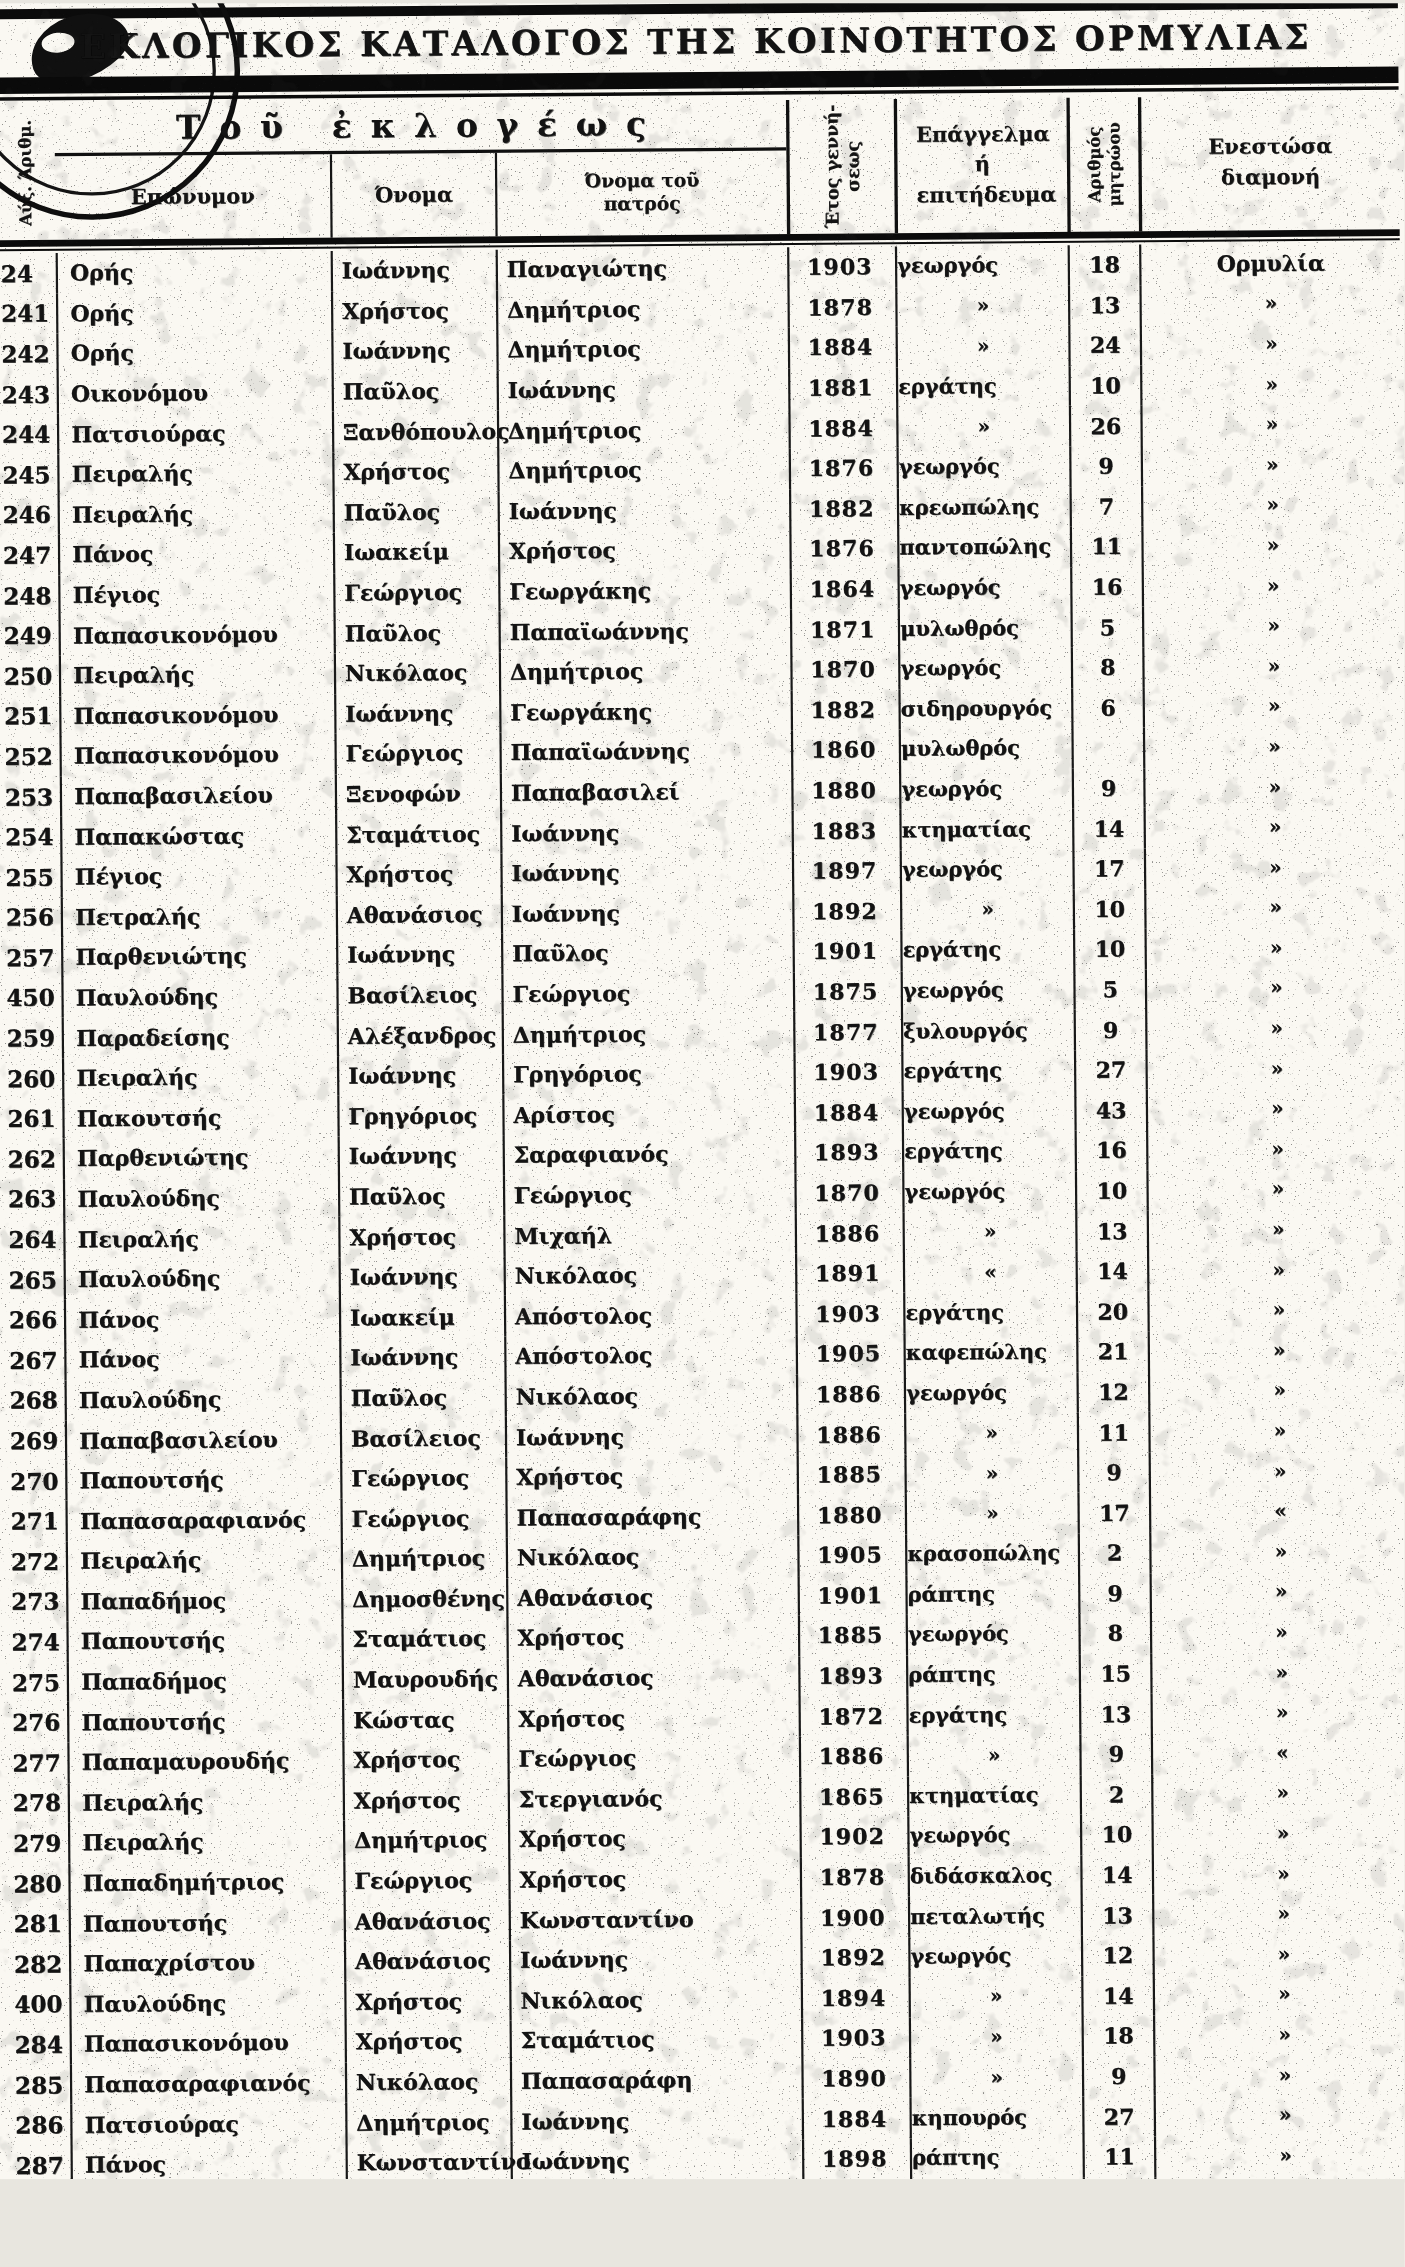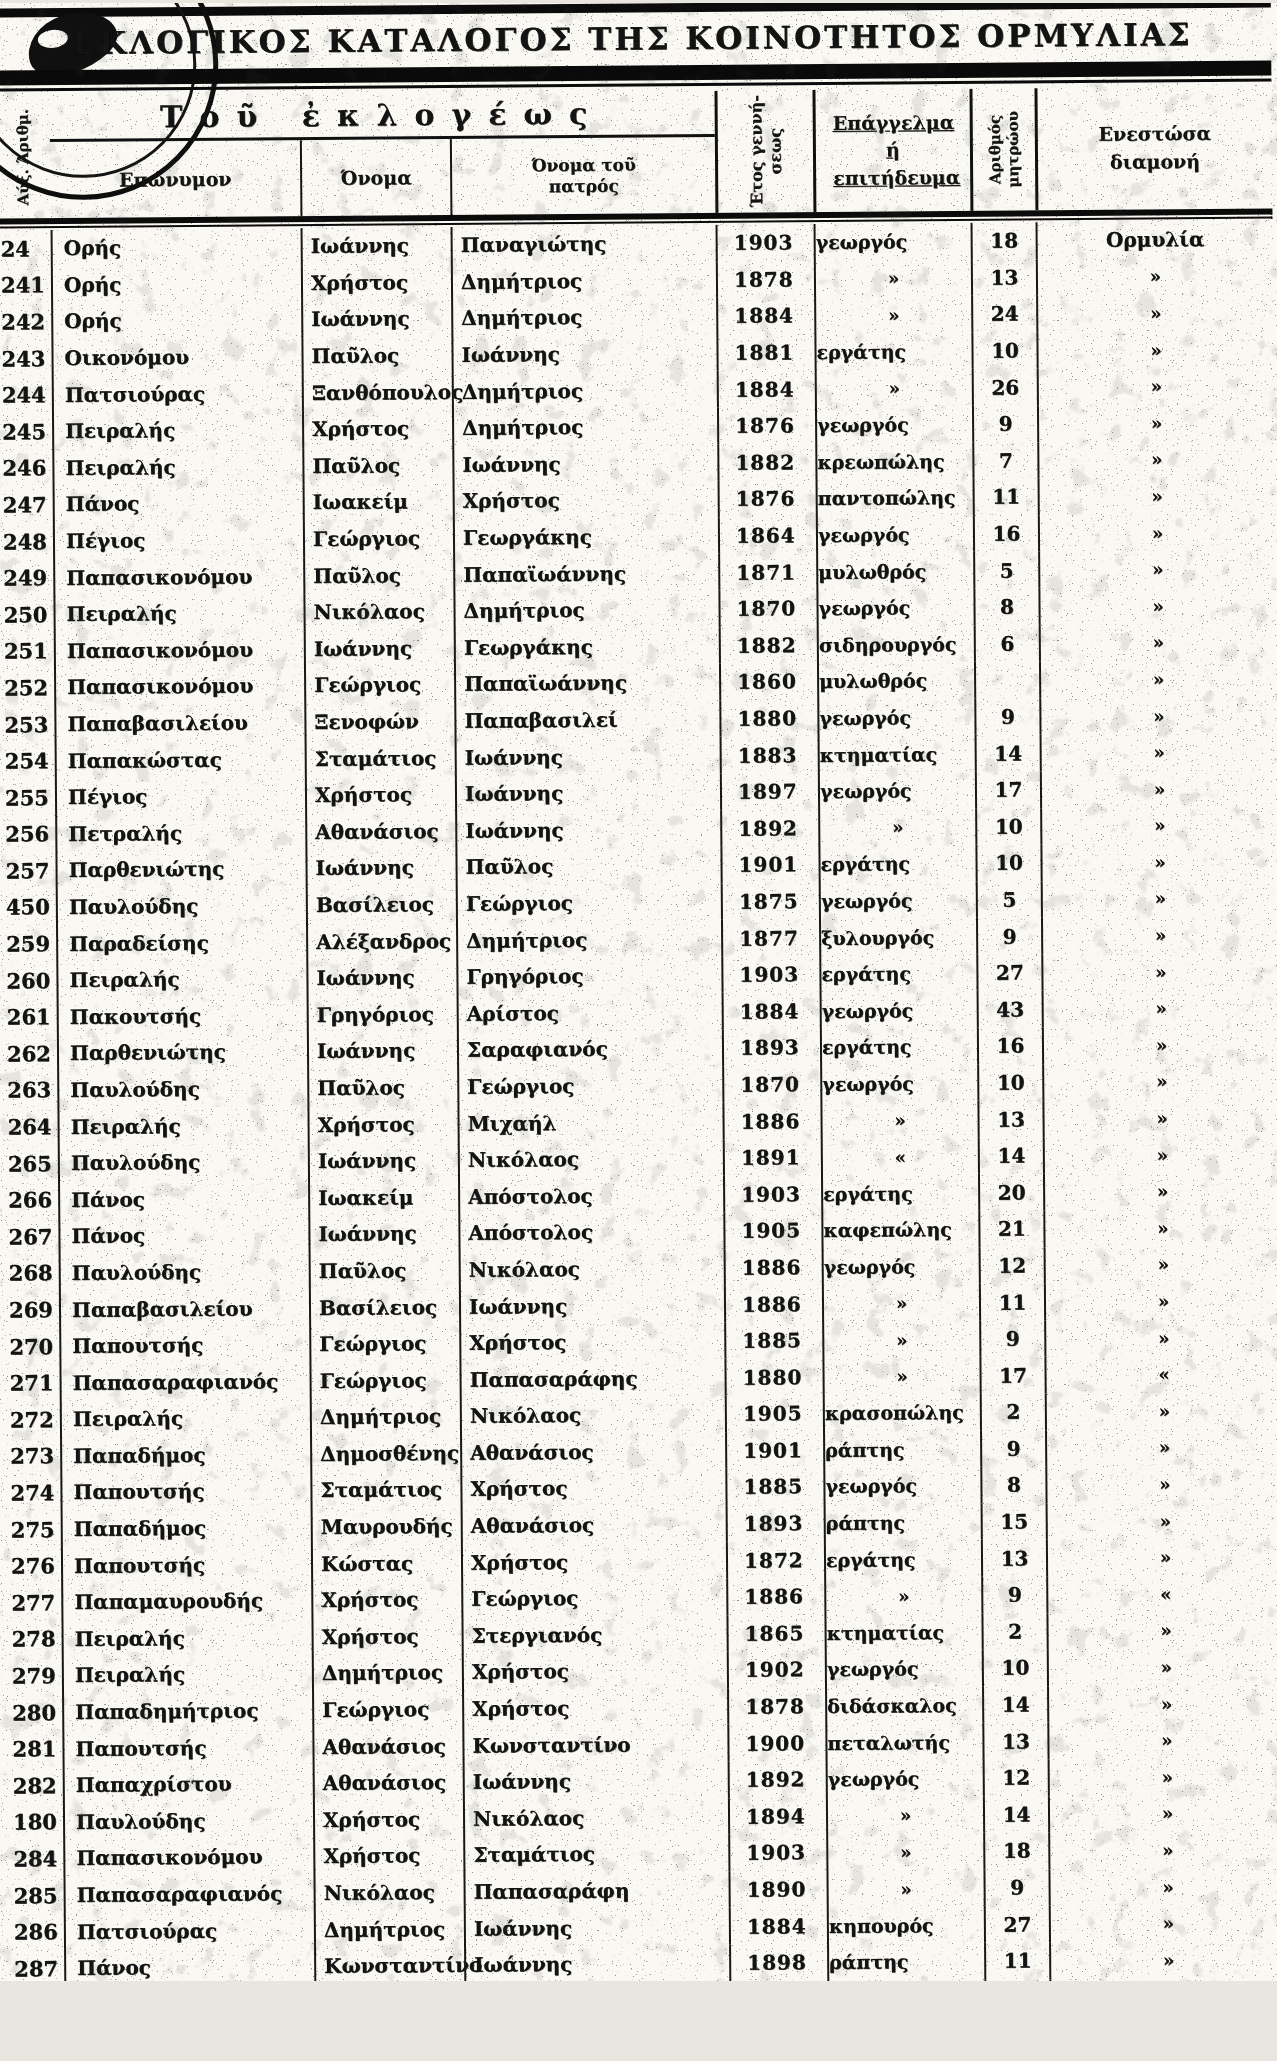--- a/index.html
+++ b/index.html
@@ -135,21 +135,21 @@
       <div class="hcell h-name">
         <span class="hlabel">Όνομα</span>
       </div>
       <div class="hcell h-father">
         <span class="hlabel" style="width:110px;">Όνομα τοῦ πατρός</span>
       </div>
       <div class="hcell h-year">
         <span class="vrot wrap">Έτος γεννή­σεως</span>
       </div>
       <div class="hcell h-prof">
-        <span class="hlabel" style="width:120px;text-decoration:underline;">Επάγγελμα ή επιτήδευμα</span>
+        <span class="hlabel" style="width:120px;">Επάγγελμα ή επιτήδευμα</span>
       </div>
       <div class="hcell h-reg">
         <span class="vrot wrap" style="font-size:15px;">Αριθμός μητρώου</span>
       </div>
       <div class="hcell h-resid">
         <span class="hlabel" style="width:130px;">Ενεστώσα διαμονή</span>
       </div>
     </div>
 
     <div class="rule-mid"></div>
@@ -579,21 +579,21 @@
           <div class="tcell c-index">282</div>
           <div class="tcell c-surname">Παπαχρίστου</div>
           <div class="tcell c-name">Αθανάσιος</div>
           <div class="tcell c-father">Ιωάννης</div>
           <div class="tcell c-birth_year">1892</div>
           <div class="tcell c-profession">γεωργός</div>
           <div class="tcell c-registry_no">12</div>
           <div class="tcell c-residence ditto">»</div>
         </div>
         <div class="trow">
-          <div class="tcell c-index">180</div>
+          <div class="tcell c-index">400</div>
           <div class="tcell c-surname">Παυλούδης</div>
           <div class="tcell c-name">Χρήστος</div>
           <div class="tcell c-father">Νικόλαος</div>
           <div class="tcell c-birth_year">1894</div>
           <div class="tcell c-profession ditto">»</div>
           <div class="tcell c-registry_no">14</div>
           <div class="tcell c-residence ditto">»</div>
         </div>
         <div class="trow">
           <div class="tcell c-index">284</div>

